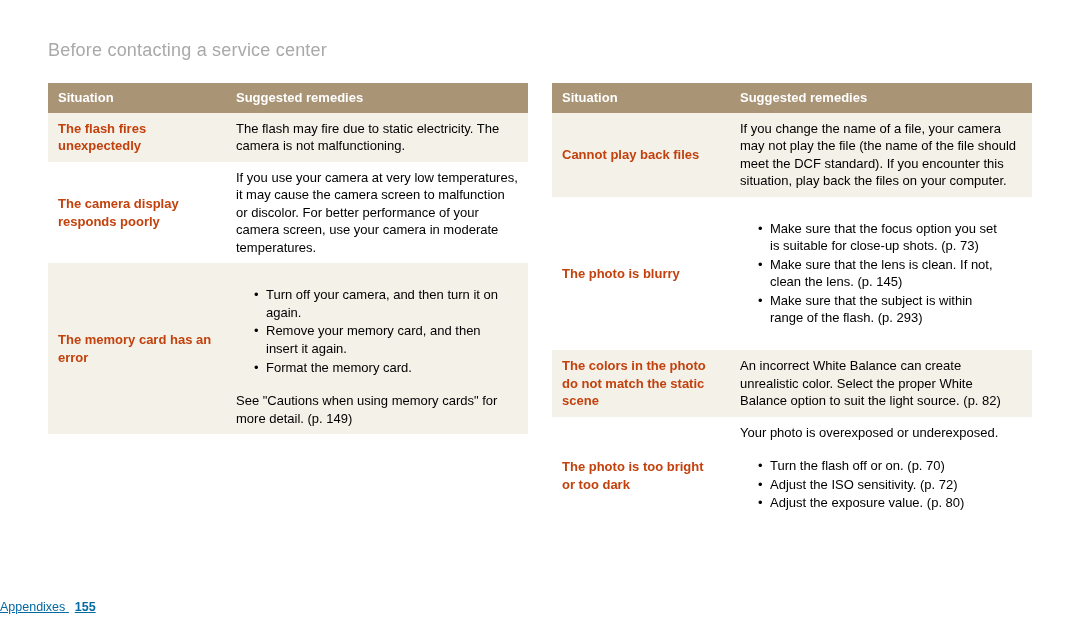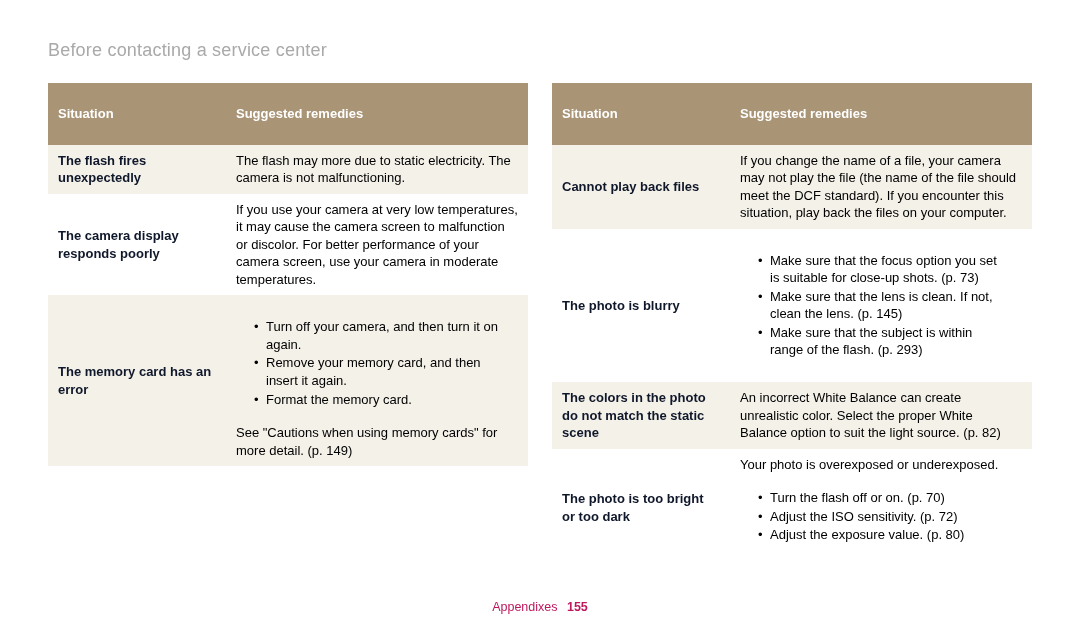--- a/index.html
+++ b/index.html
@@ -2,30 +2,30 @@
 <html><head>
 <meta charset="utf-8">
 <style>
   * { box-sizing: border-box; margin: 0; padding: 0; }
   html, body { width: 1080px; height: 630px; font-family: "Segoe UI", "Helvetica Neue", Arial, sans-serif; background: #fff; }
   .page { position: relative; width: 1080px; height: 630px; padding: 40px 48px 0 48px; }
   .page-title { color: #a9a9a9; font-size: 18px; font-weight: 400; margin-bottom: 22px; font-style: normal; letter-spacing: 0.2px; }
   .columns { display: flex; gap: 24px; }
   .col { flex: 1 1 50%; }
   table { width: 100%; border-collapse: collapse; font-size: 13px; line-height: 1.35; }
-  thead th { background: #a99476; color: #fff; text-align: left; font-weight: 600; padding: 22px 10px; font-size: 13px; }
+  thead th { background: #a99476; color: #fff; text-align: left; font-weight: 600; padding: 6px 10px; font-size: 13px; }
   tbody td { vertical-align: middle; padding: 7px 10px; }
-  tbody td.sit { width: 178px; font-weight: 700; color: #0f172a; }
+  tbody td.sit { width: 178px; font-weight: 700; color: #c2410c; }
   tbody tr.zebra td { background: #f4f1e9; }
   ul.remedy { list-style: none; padding: 0; margin: 16px; }
   ul.remedy li { position: relative; padding-left: 14px; margin: 1px 0; }
   ul.remedy li::before { content: "•"; position: absolute; left: 2px; top: 0; }
   .lead { margin-bottom: 14px; }
   .tail { margin-top: 2px; }
-  .footer { position: absolute; bottom: 16px; left: 0; width: 100%; text-align: center; font-size: 12.5px; color: #be185d; }
+  .footer { position: absolute; bottom: 16px; left: 0; width: 100%; text-align: left; font-size: 12.5px; color: #0369a1; text-decoration: underline; }
   .footer .pn { font-weight: 700; margin-left: 6px; }
 </style>
 </head>
 <body>
 
 <div class="page">
   <h2 class="page-title">Before contacting a service center</h2>
 
   <div class="columns">
     <div class="col">
@@ -33,21 +33,21 @@
         <thead>
           <tr>
             <th>Situation</th>
             <th>Suggested remedies</th>
           </tr>
         </thead>
         <tbody id="left-body">
             <tr class="zebra">
               <td class="sit">The flash fires unexpectedly</td>
               <td>
-                <div>The flash may more due to static electricity. The camera is not malfunctioning.</div>
+                <div>The flash may fire due to static electricity. The camera is not malfunctioning.</div>
               </td>
             </tr>
             <tr>
               <td class="sit">The camera display responds poorly</td>
               <td>
                 <div>If you use your camera at very low temperatures, it may cause the camera screen to malfunction or discolor. For better performance of your camera screen, use your camera in moderate temperatures.</div>
               </td>
             </tr>
             <tr class="zebra">
               <td class="sit">The memory card has an error</td>

